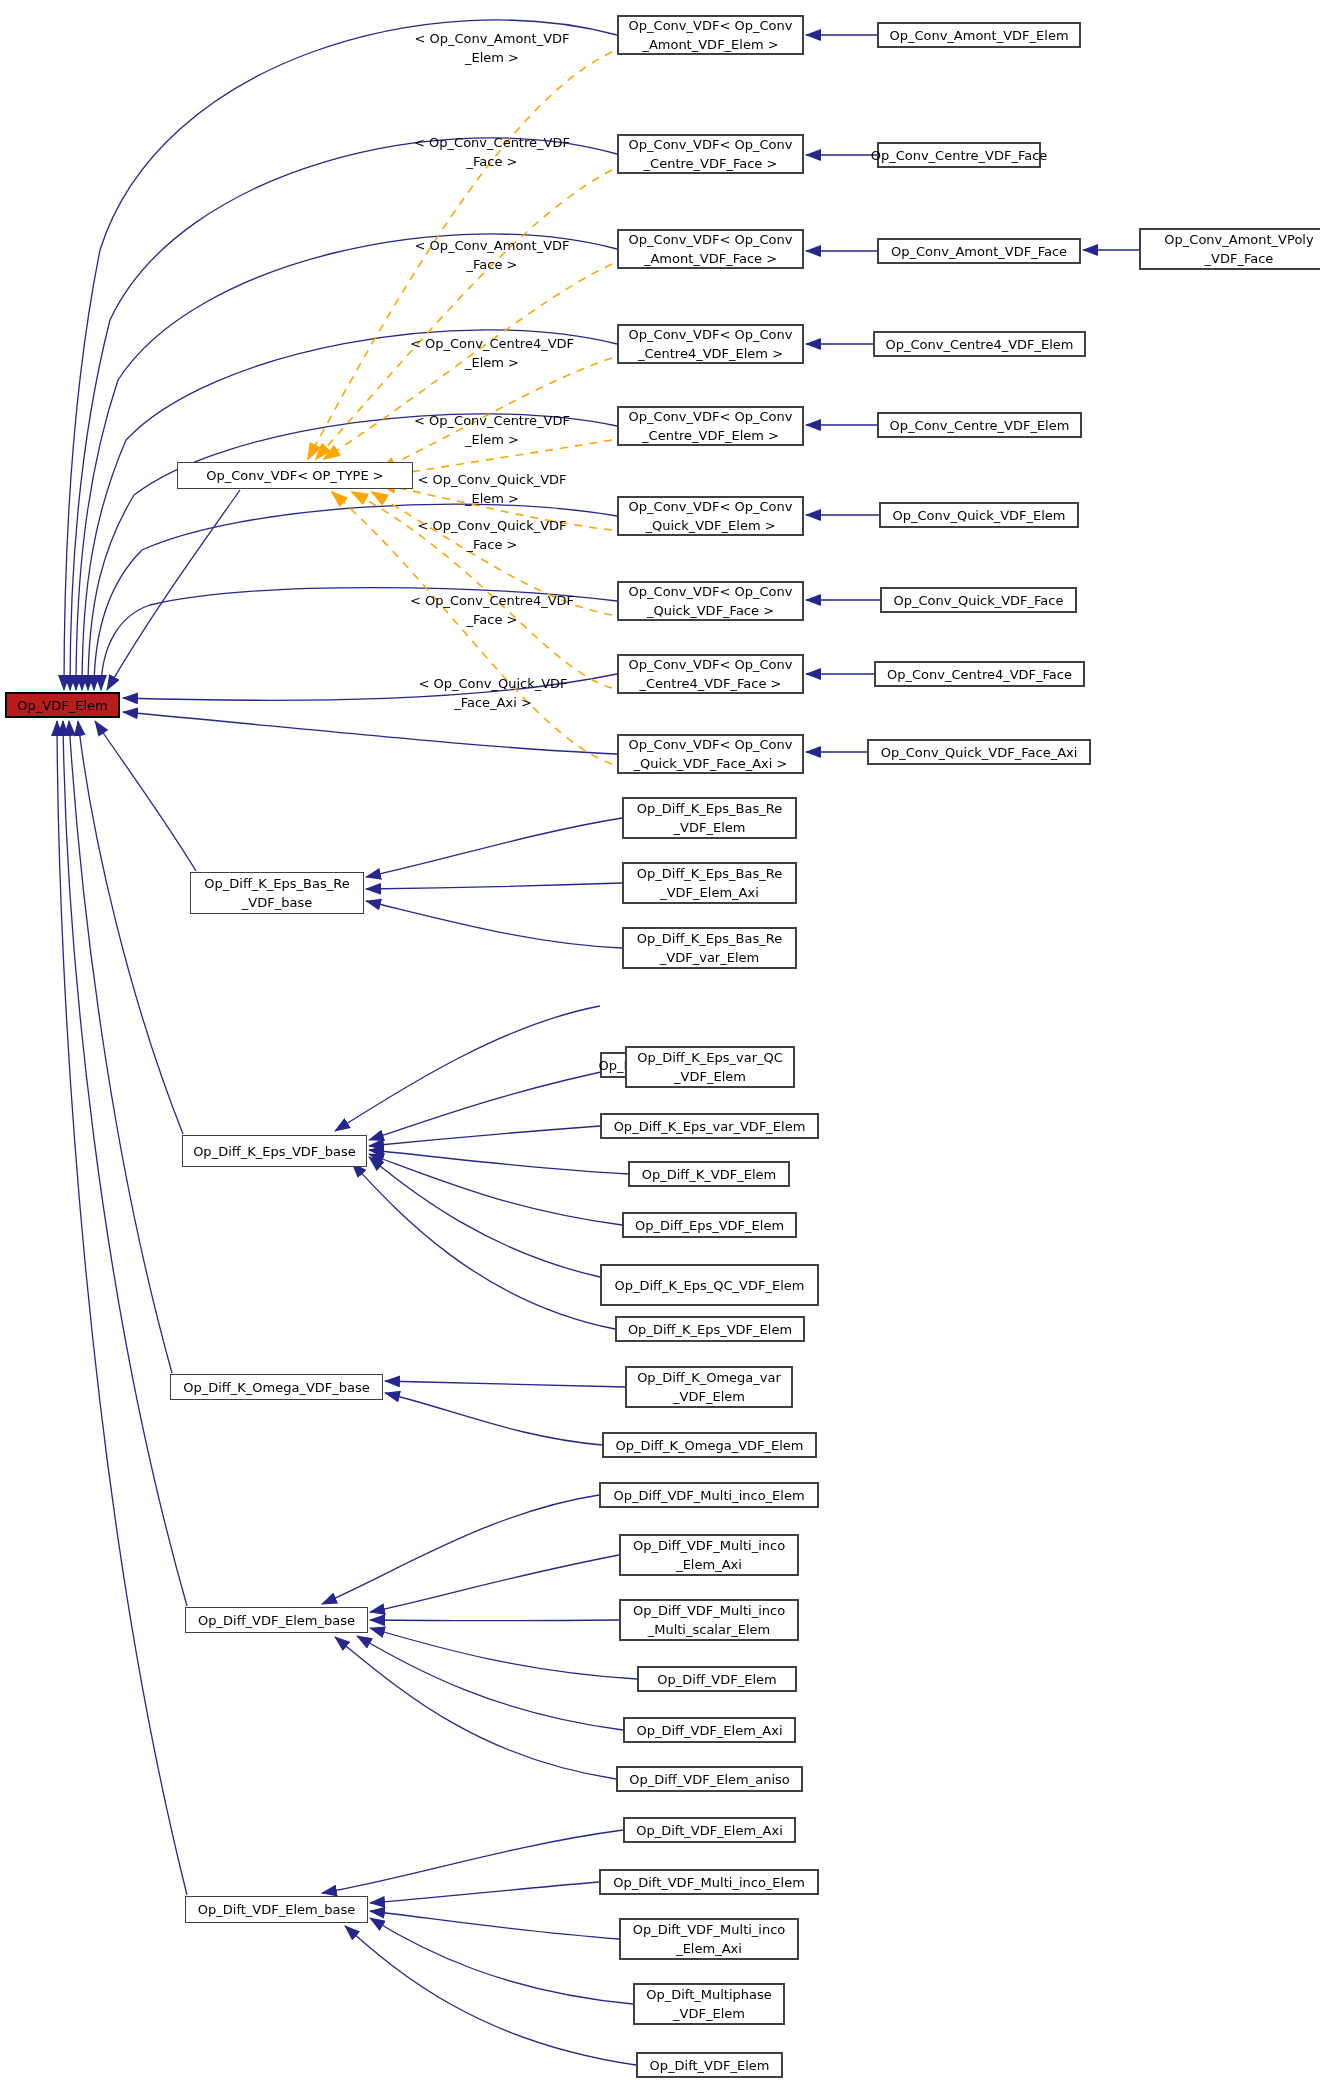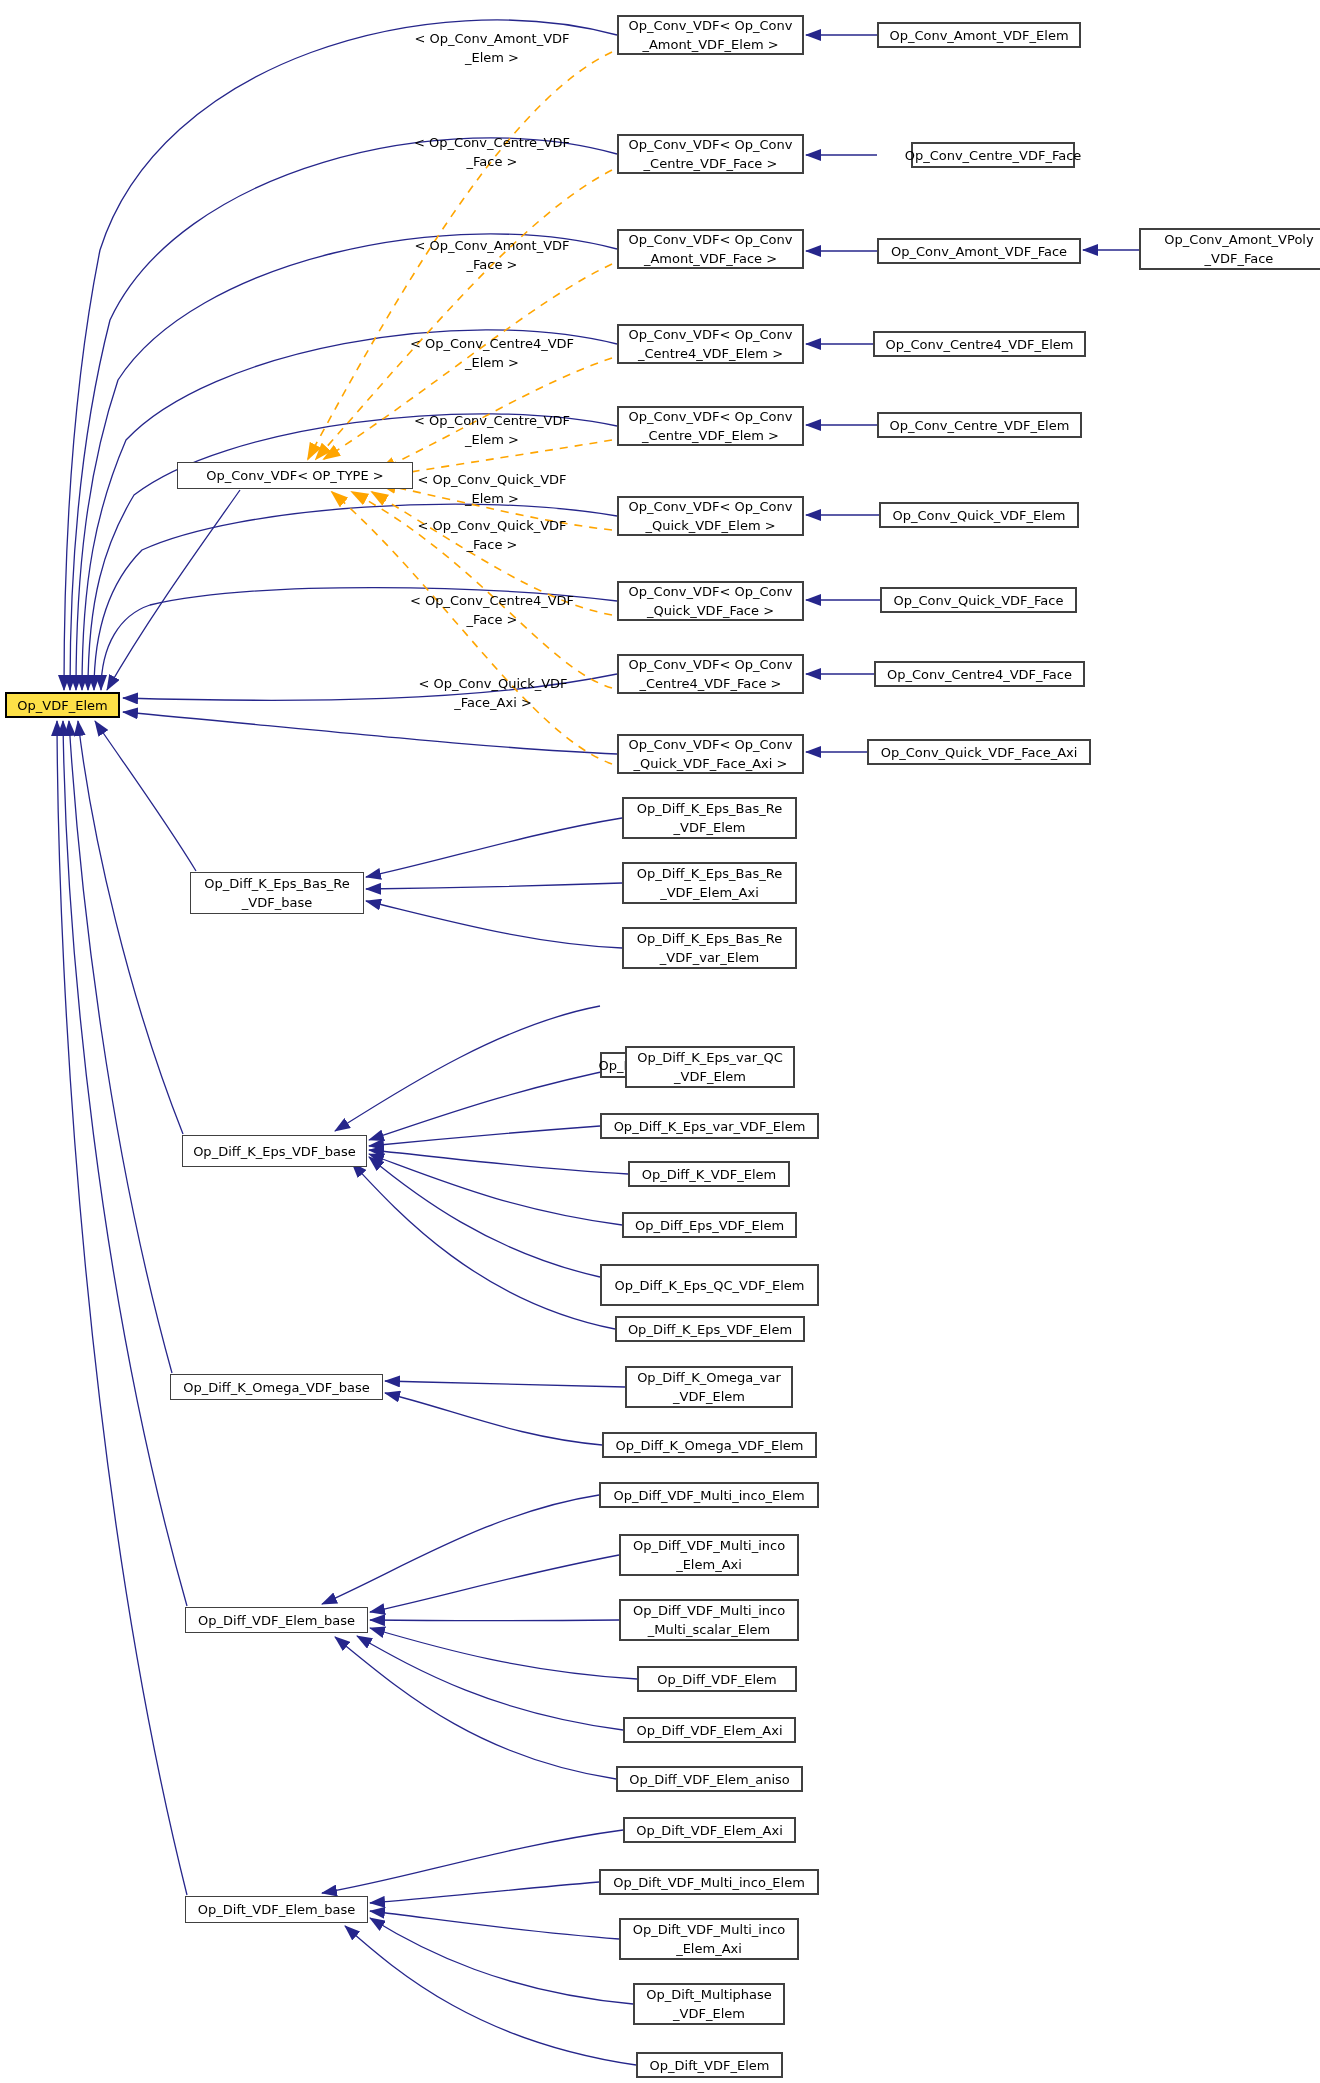--- a/index.html
+++ b/index.html
@@ -4,21 +4,21 @@
 <style>
   html,body{margin:0;padding:0;background:#ffffff;}
   .stage{position:relative;width:1320px;height:2083px;background:#ffffff;
          font-family:"DejaVu Sans", sans-serif;overflow:hidden;}
   svg.edges{position:absolute;left:0;top:0;z-index:0;}
   .node{position:absolute;z-index:2;background:#ffffff;border:2px solid #404040;
         color:#000;font-size:13px;line-height:19px;display:flex;align-items:center;
         justify-content:center;text-align:center;white-space:pre-line;
         box-sizing:border-box;padding:0 2px;}
   .thin{border-width:1px;}
-  .focal{background:#fde047;border:2px solid #000000;}
+  .focal{background:#b91c1c;border:2px solid #000000;}
   .elabel{position:absolute;z-index:3;width:190px;color:#000;font-size:13px;
           line-height:19px;text-align:center;white-space:pre-line;pointer-events:none;}
 </style>
 </head>
 <body>
 
 <div class="stage">
 
   <svg class="edges" width="1320" height="2083" viewBox="0 0 1320 2083">
     <defs>
@@ -151,21 +151,21 @@
   <div class="node" style="left:616px;top:1766px;width:187px;height:26px">Op_Diff_VDF_Elem_aniso</div>
   <div class="node" style="left:623px;top:1817px;width:173px;height:26px">Op_Dift_VDF_Elem_Axi</div>
   <div class="node" style="left:599px;top:1869px;width:220px;height:26px">Op_Dift_VDF_Multi_inco_Elem</div>
   <div class="node" style="left:619px;top:1918px;width:180px;height:42px">Op_Dift_VDF_Multi_inco
 _Elem_Axi</div>
   <div class="node" style="left:633px;top:1983px;width:152px;height:42px">Op_Dift_Multiphase
 _VDF_Elem</div>
   <div class="node" style="left:636px;top:2052px;width:147px;height:26px">Op_Dift_VDF_Elem</div>
 
   <div class="node" style="left:877px;top:22px;width:204px;height:26px">Op_Conv_Amont_VDF_Elem</div>
-  <div class="node" style="left:911px;top:142px;width:164px;height:26px">Op_Conv_Centre_VDF_Face</div>
+  <div class="node" style="left:877px;top:142px;width:164px;height:26px">Op_Conv_Centre_VDF_Face</div>
   <div class="node" style="left:877px;top:238px;width:204px;height:26px">Op_Conv_Amont_VDF_Face</div>
   <div class="node" style="left:873px;top:331px;width:213px;height:26px">Op_Conv_Centre4_VDF_Elem</div>
   <div class="node" style="left:877px;top:412px;width:205px;height:26px">Op_Conv_Centre_VDF_Elem</div>
   <div class="node" style="left:879px;top:502px;width:200px;height:26px">Op_Conv_Quick_VDF_Elem</div>
   <div class="node" style="left:880px;top:587px;width:197px;height:26px">Op_Conv_Quick_VDF_Face</div>
   <div class="node" style="left:874px;top:661px;width:211px;height:26px">Op_Conv_Centre4_VDF_Face</div>
   <div class="node" style="left:867px;top:739px;width:224px;height:26px">Op_Conv_Quick_VDF_Face_Axi</div>
   <div class="node" style="left:1139px;top:228px;width:200px;height:42px">Op_Conv_Amont_VPoly
 _VDF_Face</div>
 

